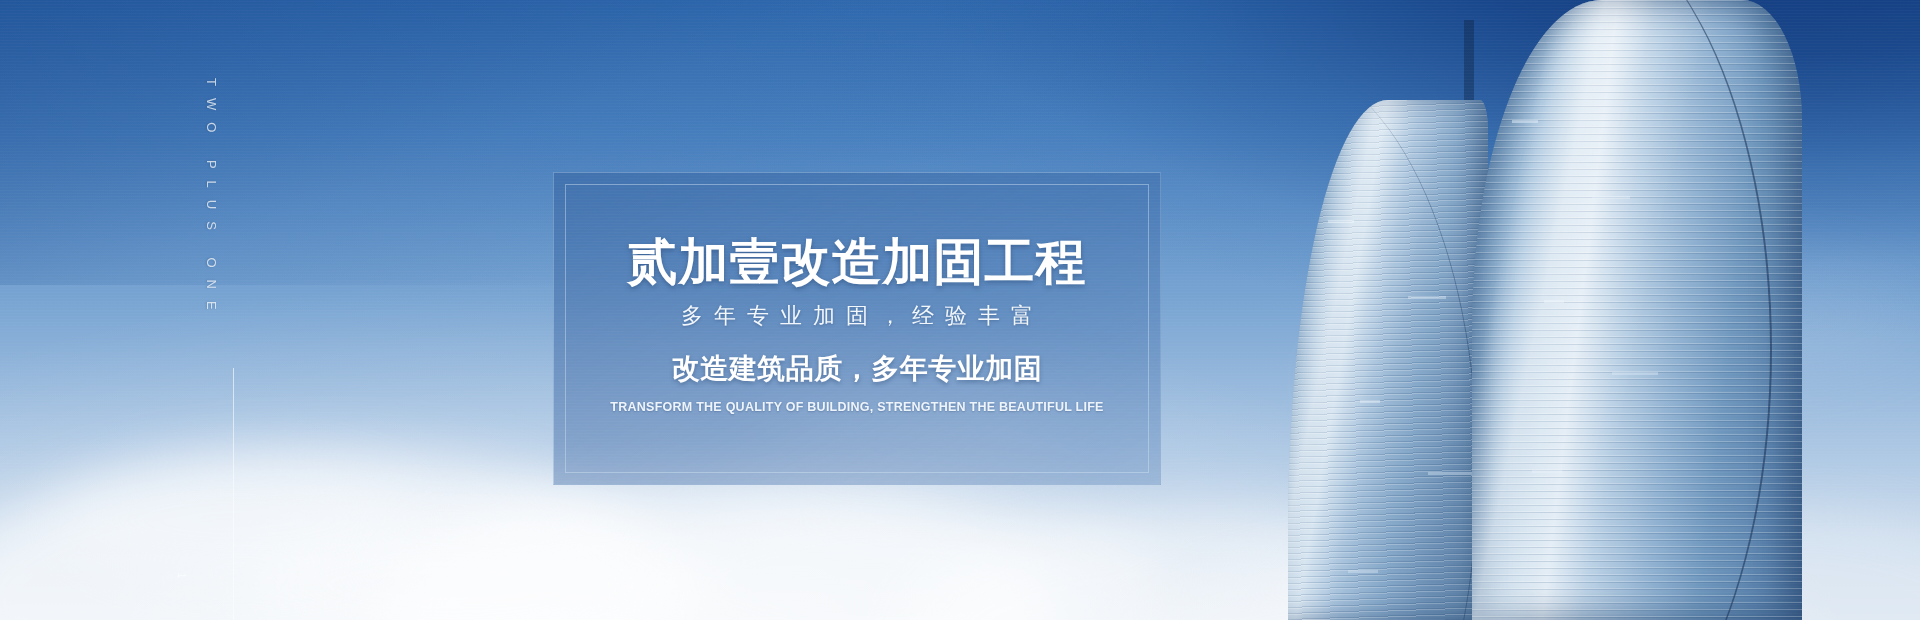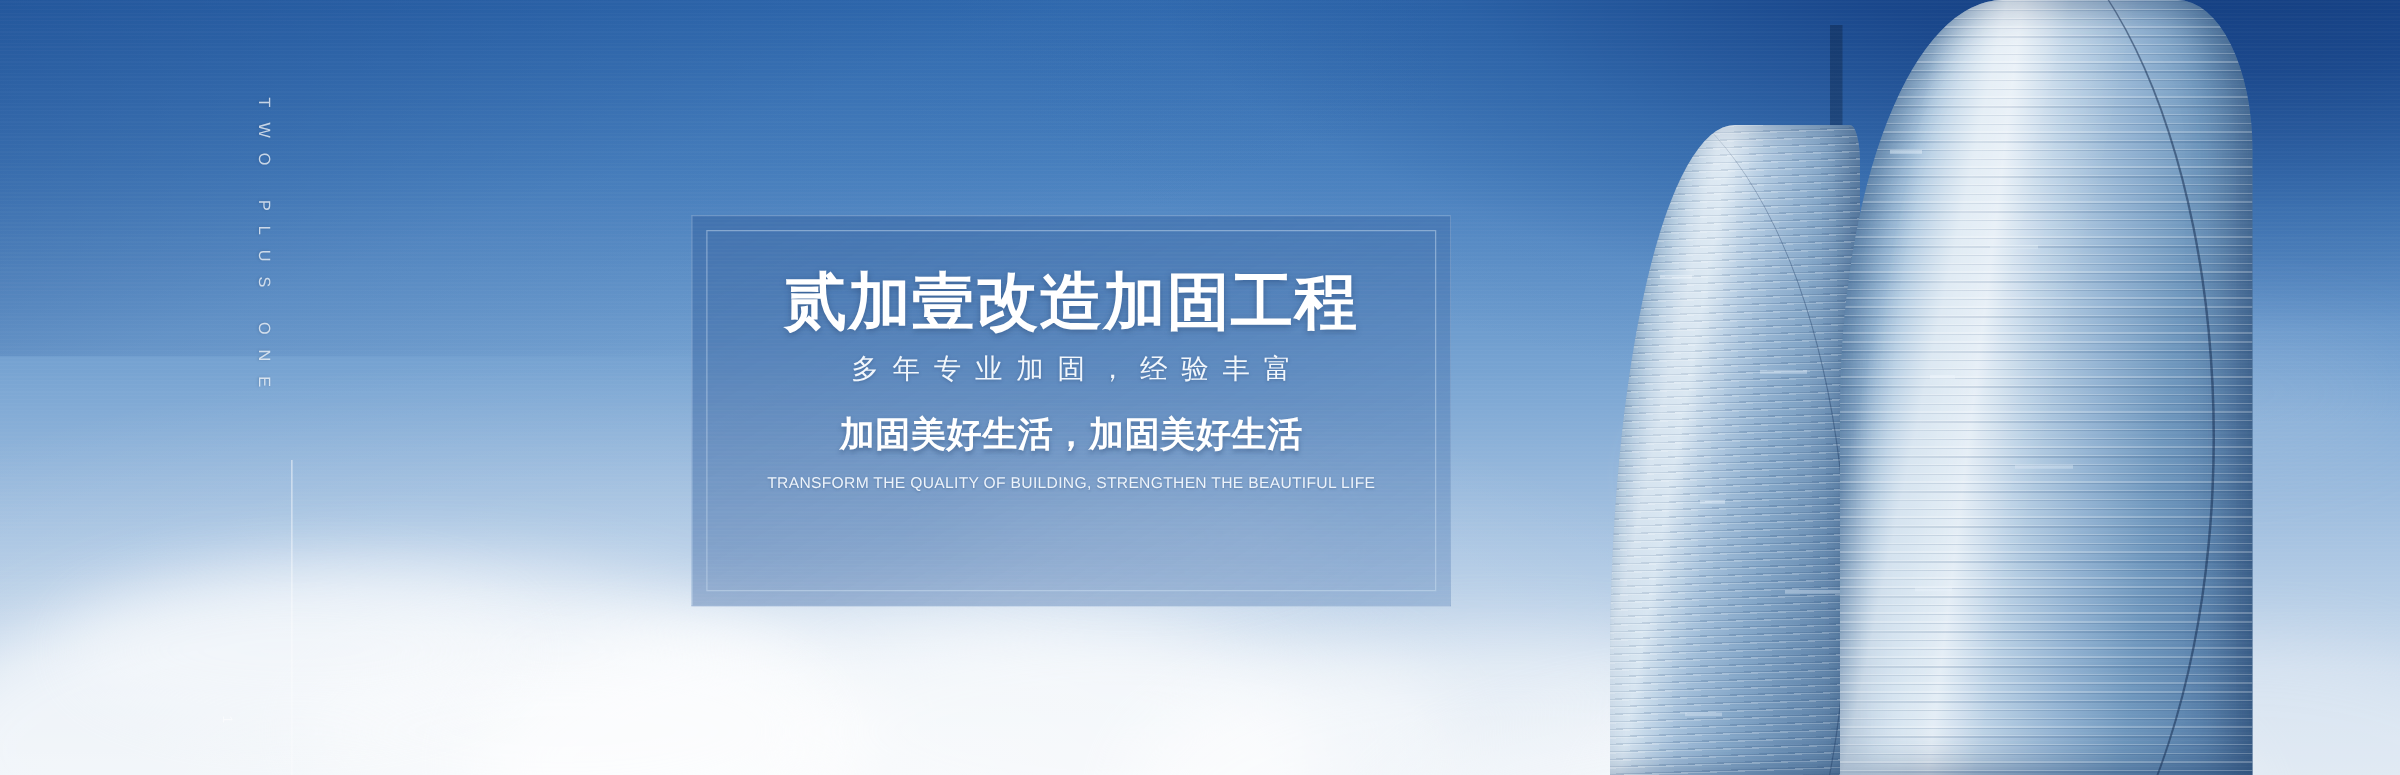--- a/index.html
+++ b/index.html
@@ -158,40 +158,40 @@
     background:linear-gradient(150deg, rgba(52,96,158,.50) 0%, rgba(58,102,164,.40) 55%, rgba(70,116,176,.30) 100%);
     border:1px solid rgba(198,218,240,.30);
     backdrop-filter:blur(1px);
   }
   .panel-inner{
     position:absolute;left:11px;top:11px;right:11px;bottom:11px;
     border:1px solid rgba(206,224,243,.46);
     display:flex;flex-direction:column;align-items:center;justify-content:flex-start;
   }
   .t-main{
-    margin-top:31px;
+    margin-top:52px;
     font-size:50px;line-height:1;font-weight:700;color:#ffffff;
     letter-spacing:1px;white-space:nowrap;
     text-shadow:0 2px 5px rgba(22,50,92,.40);
   }
   .t-sub{
     margin-top:18px;
     font-size:22px;line-height:1;font-weight:400;color:#f2f7fc;
     letter-spacing:11px;text-indent:11px;white-space:nowrap;
     text-shadow:0 1px 3px rgba(22,50,92,.35);
   }
   .t-slogan{
     margin-top:28px;
     font-size:28px;line-height:1;font-weight:700;color:#ffffff;
     letter-spacing:.5px;white-space:nowrap;
     text-shadow:0 2px 4px rgba(22,50,92,.38);
   }
   .t-en{
     margin-top:18px;
-    font-size:12.5px;line-height:1;font-weight:400;color:#eef4fb;
+    font-size:12.5px;line-height:1;font-weight:700;color:#eef4fb;
     letter-spacing:.25px;white-space:nowrap;
     text-shadow:0 1px 2px rgba(22,50,92,.30);
   }
 
   .grain{
     position:absolute;inset:0;pointer-events:none;opacity:.05;
     background-image:repeating-linear-gradient(0deg, rgba(255,255,255,.5) 0 1px, rgba(0,0,0,0) 1px 3px);
   }
 </style>
 </head>
@@ -242,19 +242,19 @@
   <div class="brand">
     <div class="brand-text">TWO PLUS ONE</div>
     <div class="brand-rule"></div>
     <div class="brand-mark">1</div>
   </div>
 
   <div class="panel">
     <div class="panel-inner">
       <div class="t-main">贰加壹改造加固工程</div>
       <div class="t-sub">多年专业加固，经验丰富</div>
-      <div class="t-slogan">加固美好生活，加固美好生活</div>
+      <div class="t-slogan">改造建筑品质，多年专业加固</div>
       <div class="t-en">TRANSFORM THE QUALITY OF BUILDING, STRENGTHEN THE BEAUTIFUL LIFE</div>
     </div>
   </div>
 
   <div class="grain"></div>
 </div>
 
 </body></html>

